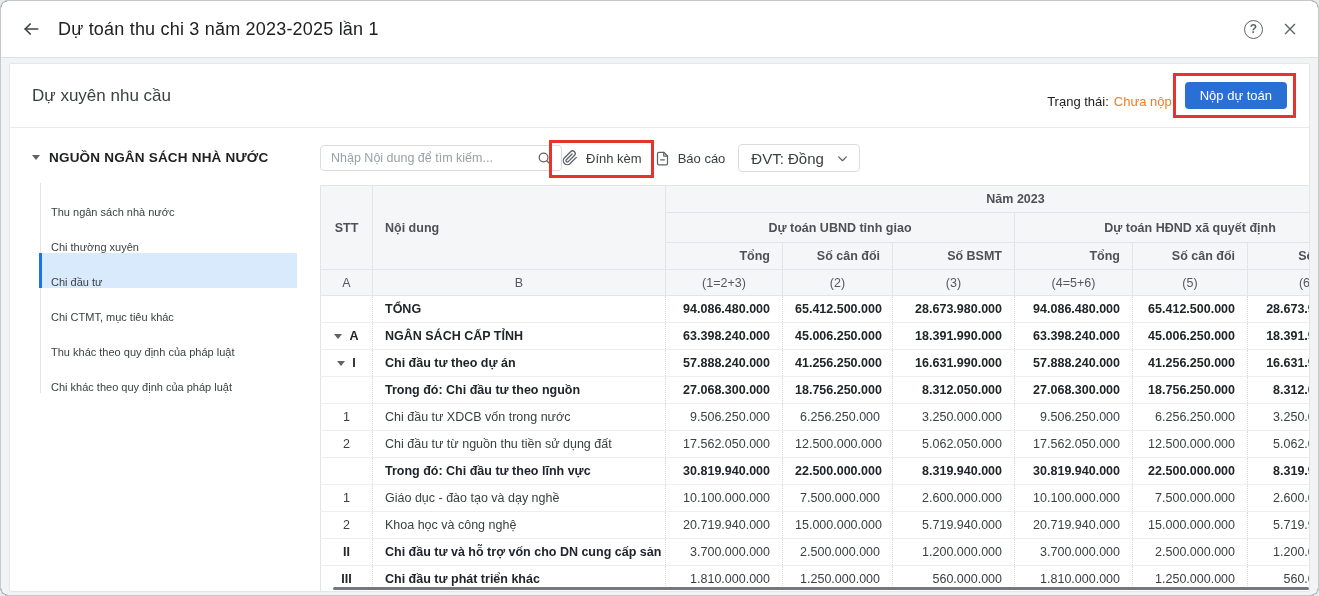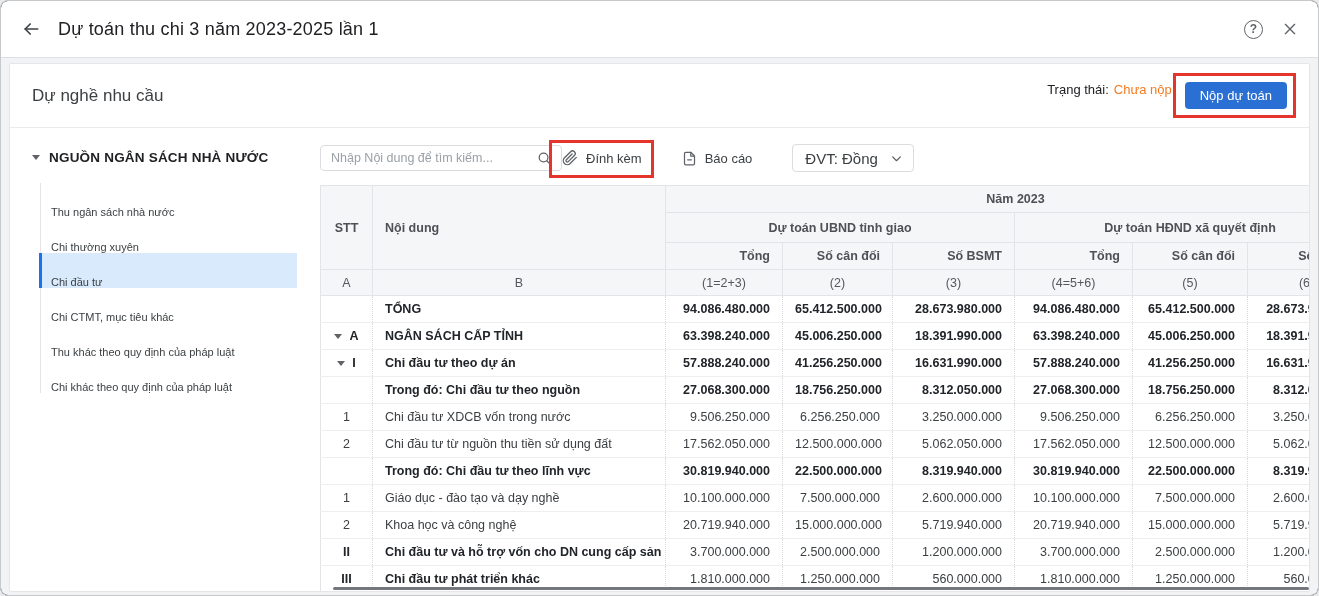--- a/index.html
+++ b/index.html
@@ -13,21 +13,21 @@
   .titlebar { flex:0 0 57px; display:flex; align-items:center; padding:0 18px; background:#fff; border-bottom:1px solid #dde0e3; }
   .back-btn { width:24px; height:24px; color:#3c4043; margin-right:15px; cursor:pointer; display:flex; align-items:center; justify-content:center; }
   .win-title { font-size:18px; font-weight:500; color:#202124; flex:1; letter-spacing:.2px; }
   .help-btn { width:19px; height:19px; border:1.6px solid #5f6368; border-radius:50%; color:#5f6368; font-size:12px; font-weight:bold; display:flex; align-items:center; justify-content:center; cursor:pointer; }
   .close-btn { width:20px; height:20px; color:#5f6368; margin-left:17px; cursor:pointer; display:flex; align-items:center; justify-content:center; }
   
   .app-body { flex:1; background:#f1f3f4; padding:5px 8px 3px; min-height:0; }
   .card { background:#fff; border:1px solid #e4e6e9; height:100%; display:flex; flex-direction:column; border-radius:2px; }
   .page-header { flex:0 0 64px; display:flex; align-items:center; justify-content:space-between; padding:0 22px; border-bottom:1px solid #e8eaed; }
   .page-title { font-size:17px; color:#3c4043; }
-  .status-area { display:flex; align-items:flex-start; font-size:13px; }
+  .status-area { display:flex; align-items:flex-end; font-size:13px; }
   .status-label { color:#202124; margin-right:5px; }
   .status-value { color:var(--status-orange); margin-right:13px; }
   .submit-wrap { position:relative; }
   .submit-btn { background:var(--accent-blue); border:none; color:#fff; font-size:13px; font-family:inherit; height:27px; padding:0 15px; border-radius:4px; cursor:pointer; }
   .annotation-red { position:absolute; border:3px solid var(--annotation-red); pointer-events:none; }
   .submit-annotation { top:-9px; bottom:-9px; left:-12px; right:-9px; }
   .attach-annotation { top:-10px; bottom:-12px; left:-13px; right:-12px; }
   
   .content { flex:1; display:flex; min-height:0; }
   .sidebar { flex:0 0 310px; padding-top:16px; }
@@ -37,21 +37,21 @@
   .sidebar-items { margin:8px 23px 0 30px; border-left:1px solid #e3e5e8; }
   .sidebar-item { height:35px; display:flex; align-items:flex-end; padding-left:10px; font-size:11px; color:#3c4043; position:relative; cursor:pointer; }
   .sidebar-item.active { background:var(--active-item-bg); }
   .sidebar-item.active::before { content:""; position:absolute; left:-2px; top:0; bottom:0; width:3px; background:var(--active-item-bar); }
   
   .main { flex:1; min-width:0; display:flex; flex-direction:column; padding-top:16px; }
   .toolbar { flex:0 0 26px; display:flex; align-items:center; justify-content:flex-start; padding-right:40px; }
   .search-box { width:242px; height:26px; border:1px solid #dadce0; border-radius:4px; display:flex; align-items:center; padding:0 9px 0 10px; background:#fff; }
   .search-box input { border:none; outline:none; flex:1; font-size:12.5px; color:#3c4043; font-family:inherit; background:transparent; min-width:0; }
   .search-box input::placeholder { color:#9aa0a6; }
-  .toolbar-right { display:flex; align-items:center; gap:40px; }
+  .toolbar-right { display:flex; align-items:center; gap:13px; }
   .tool-btn { display:flex; align-items:center; gap:8px; font-size:13px; color:#3c4043; cursor:pointer; position:relative; white-space:nowrap; }
   .tool-btn svg, .search-box svg { color:#5f6368; flex:0 0 auto; }
   .unit-select { height:28px; border:1px solid #dadce0; border-radius:4px; display:flex; align-items:center; gap:12px; padding:0 10px 0 12px; font-size:15px; color:#3c4043; cursor:pointer; white-space:nowrap; }
   
   .table-wrap { flex:1; margin-top:13px; overflow:hidden; position:relative; }
   table { border-collapse:collapse; table-layout:fixed; width:1045px; font-size:12.5px; }
   thead th { background:#f5f6f7; border:1px solid #e2e4e7; height:27px; padding:0 12px; color:#4d5156; font-weight:bold; white-space:nowrap; overflow:hidden; }
   thead tr.group-row th { height:30px; }
   thead th.col-name { text-align:right; }
   thead tr.letters-row th { font-weight:normal; color:#54585d; height:26px; text-align:center; }
@@ -82,21 +82,21 @@
           <line x1="5" y1="5" x2="19" y2="19"></line>
           <line x1="19" y1="5" x2="5" y2="19"></line>
         </svg>
     </span>
   </div>
 
   <div class="app-body">
     <div class="card">
 
       <div class="page-header">
-        <span class="page-title">Dự nghề nhu cầu</span>
+        <span class="page-title">Dự xuyên nhu cầu</span>
         <div class="status-area">
           <span class="status-label">Trạng thái:</span>
           <span class="status-value">Chưa nộp</span>
           <span class="submit-wrap">
             <button class="submit-btn">Nộp dự toán</button>
             <span class="annotation-red submit-annotation"></span>
           </span>
         </div>
       </div>
 

